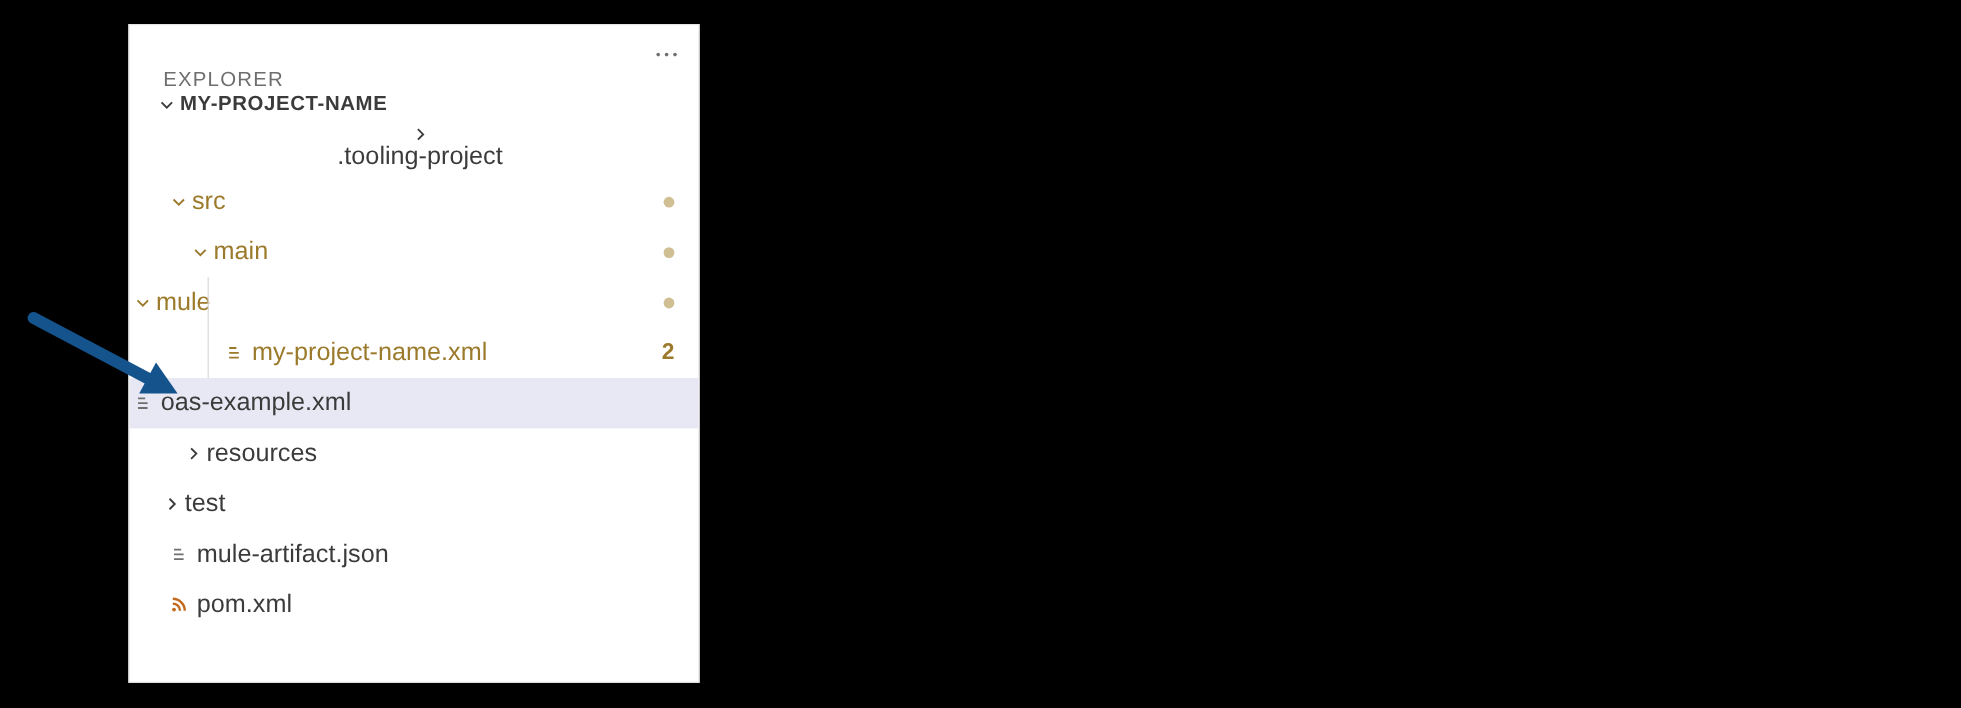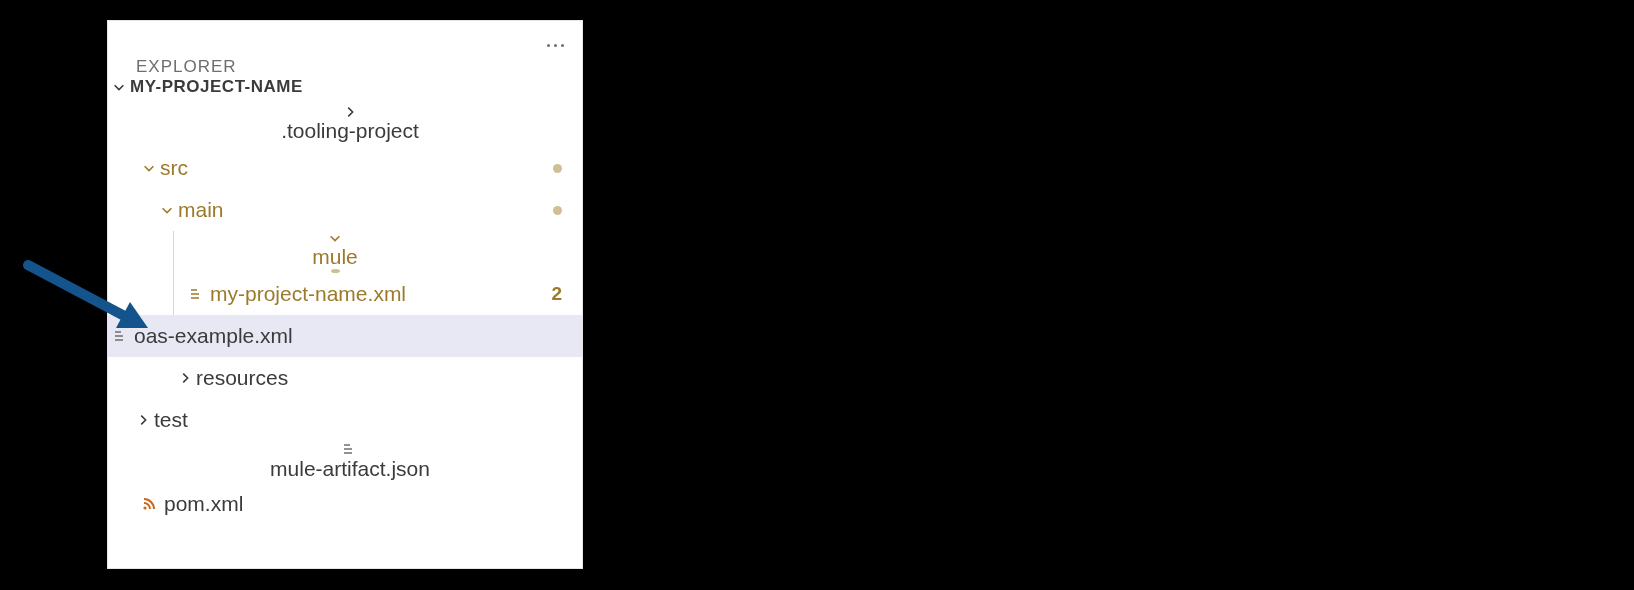--- a/index.html
+++ b/index.html
@@ -59,21 +59,21 @@
   }
   .ellipsis .dot {
     width:3px;height:3px;border-radius:50%;
     background: var(--text-header-muted);
   }
   
   .repo-row {
     display:flex;
     align-items:center;
     height:36px;
-    padding-left:0;
+    padding-left:20px;
     text-align:center;
   }
   .repo-row .twisty {
     width:22px;
     display:flex;justify-content:center;align-items:center;
   }
   .repo-row .name {
     font-size:17px;
     font-weight:700;
     letter-spacing:0.5px;
@@ -182,21 +182,21 @@
     <div class="row" style="padding-left:48px;">
       <span class="twisty">
         <svg width="14" height="14" viewBox="0 0 16 16">
             <path fill="none" stroke="#9c7a2b" stroke-width="1.8" d="M3 6l5 5 5-5"></path>
           </svg>
       </span>
       <span class="label modified-text">main</span>
       <span class="git-dot"></span>
     </div>
 
-    <div class="row" style="flex-direction:column;">
+    <div class="row" style="">
       <span class="twisty">
         <svg width="14" height="14" viewBox="0 0 16 16">
             <path fill="none" stroke="#9c7a2b" stroke-width="1.8" d="M3 6l5 5 5-5"></path>
           </svg>
       </span>
       <span class="label modified-text">mule</span>
       <span class="git-dot"></span>
     </div>
 
     <div class="row" style="padding-left:76px;justify-content:space-between;">
@@ -211,39 +211,39 @@
 
     <div class="row selected" style="">
       <span class="icon">
         <svg width="16" height="16" viewBox="0 0 16 16">
           <path fill="none" stroke="#6f6f6f" stroke-width="1.5" d="M4 4h6M4 8h8M4 12h8"></path>
         </svg>
       </span>
       <span class="label">oas-example.xml</span>
     </div>
 
-    <div class="row" style="padding-left:66px;">
+    <div class="row" style="padding-left:42px;">
       <span class="twisty">
         <svg width="14" height="14" viewBox="0 0 16 16">
             <path fill="none" stroke="#3b3b3b" stroke-width="1.8" d="M6 3l5 5-5 5"></path>
           </svg>
       </span>
       <span class="label">resources</span>
     </div>
 
     <div class="row" style="padding-left:24px;">
       <span class="twisty">
         <svg width="14" height="14" viewBox="0 0 16 16">
             <path fill="none" stroke="#3b3b3b" stroke-width="1.8" d="M6 3l5 5-5 5"></path>
           </svg>
       </span>
       <span class="label">test</span>
     </div>
 
-    <div class="row" style="padding-left:30px;flex-direction:column;">
+    <div class="row" style="padding-left:30px;">
       <span class="icon">
         <svg width="16" height="16" viewBox="0 0 16 16">
           <path fill="none" stroke="#6f6f6f" stroke-width="1.5" d="M4 4h6M4 8h8M4 12h8"></path>
         </svg>
       </span>
       <span class="label">mule-artifact.json</span>
     </div>
 
     <div class="row" style="padding-left:30px;">
       <span class="icon">

